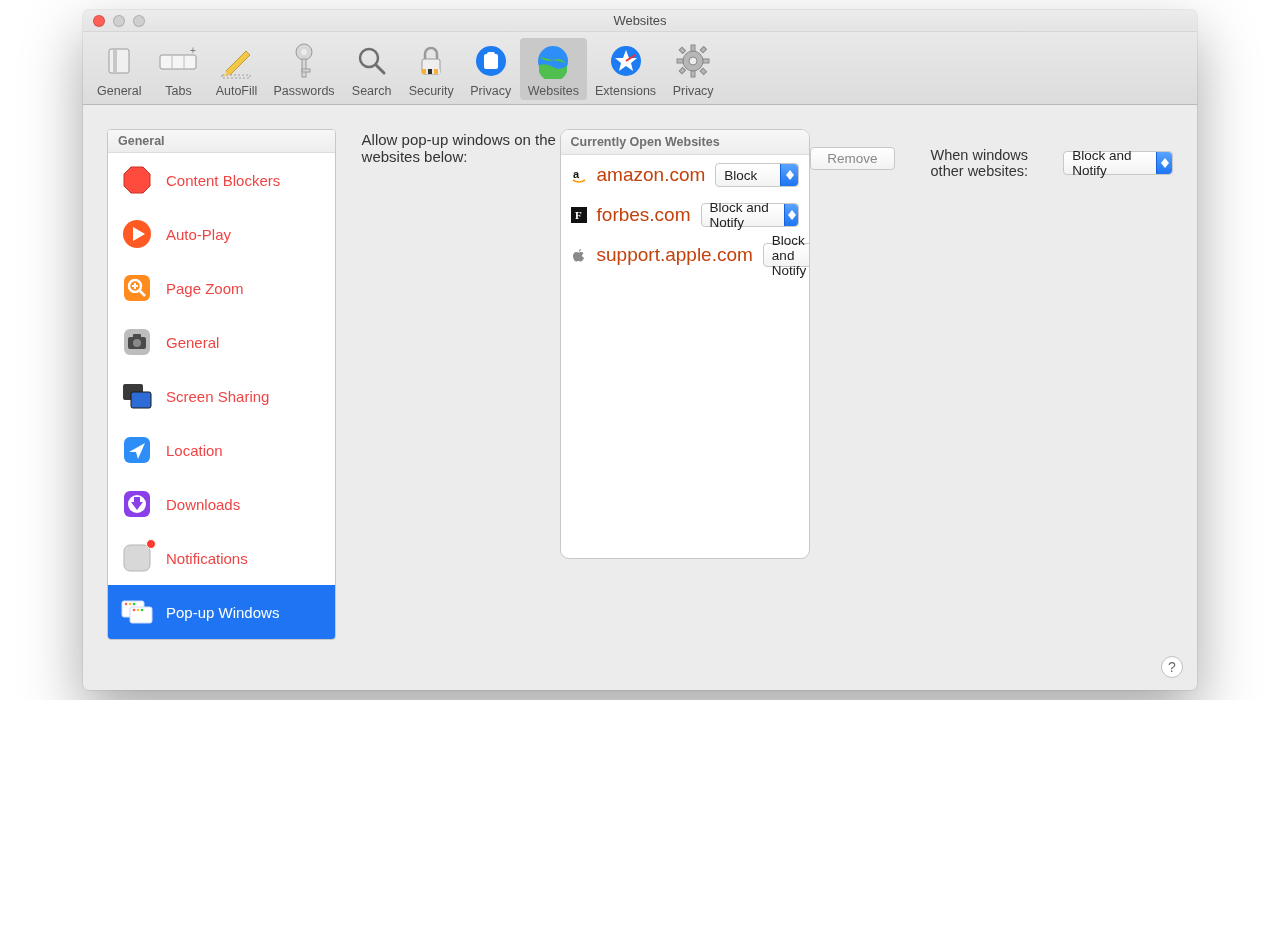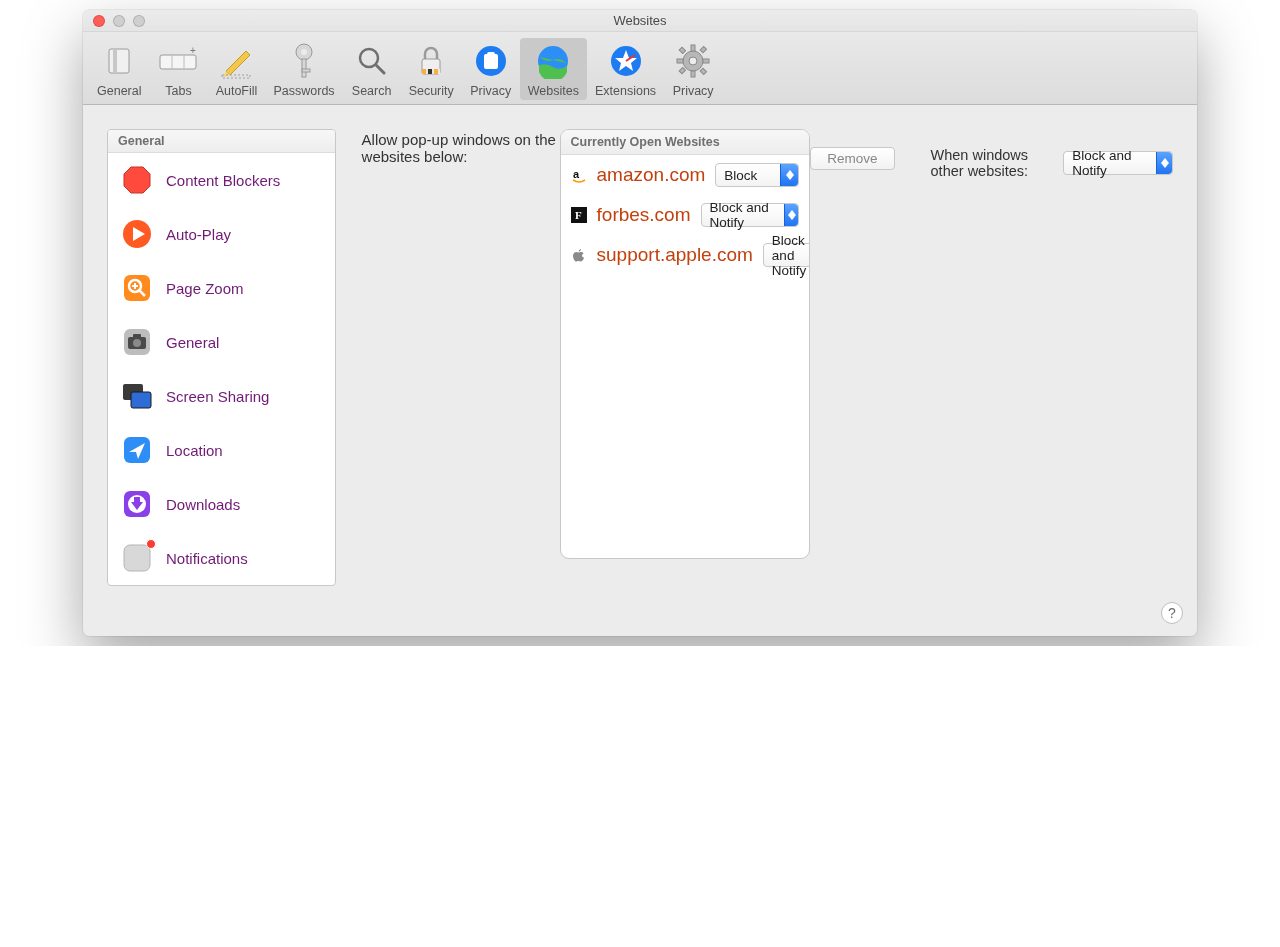--- a/index.html
+++ b/index.html
@@ -78,21 +78,21 @@
     font-weight: 600;
     font-size: 12.5px;
     padding: 4px 10px;
     border-bottom: 1px solid #dcdcdc;
   }
   .sb-list { flex:1; }
   .sb-item {
     display:flex; align-items:center; gap:12px;
     padding: 10px 12px;
     font-size: 15px;
-    color:#701a75;
+    color:#ef4444;
     cursor: default;
   }
   .sb-item .ico { width:34px; height:34px; display:flex; align-items:center; justify-content:center; position:relative; }
   .sb-item.selected { background:#1e74f2; color:#fff; }
   .badge-dot { position:absolute; top:-2px; right:-2px; width:10px; height:10px; border-radius:50%; background:#ff3b30; border:1px solid #fff;}
   
   .main { flex:1; display:flex; }
   .main-title { font-size: 15px; color:#333; margin: 2px 2px 14px 4px; }
   .table-box {
     background:#fff;
@@ -372,20 +372,35 @@
           <span>Downloads</span>
         </div>
         <div class="sb-item">
           <div class="ico">
               <svg width="32" height="32" viewBox="0 0 32 32">
                 <rect x="3" y="3" width="26" height="26" rx="6" fill="#d8d8d8" stroke="#b5b5b5"></rect>
               </svg>
               <span class="badge-dot"></span>
             </div>
           <span>Notifications</span>
+        </div>
+        <div class="sb-item selected">
+          <div class="ico">
+              <svg width="34" height="30" viewBox="0 0 34 30">
+                <rect x="2" y="4" width="22" height="16" rx="2" fill="#fff" stroke="#cfd8ff"></rect>
+                <rect x="10" y="10" width="22" height="16" rx="2" fill="#fff" stroke="#cfd8ff"></rect>
+                <circle cx="6" cy="7" r="1.3" fill="#ff5f57"></circle>
+                <circle cx="10" cy="7" r="1.3" fill="#febc2e"></circle>
+                <circle cx="14" cy="7" r="1.3" fill="#28c840"></circle>
+                <circle cx="14" cy="13" r="1.3" fill="#ff5f57"></circle>
+                <circle cx="18" cy="13" r="1.3" fill="#febc2e"></circle>
+                <circle cx="22" cy="13" r="1.3" fill="#28c840"></circle>
+              </svg>
+            </div>
+          <span>Pop-up Windows</span>
         </div>
       </div>
     </div>
 
     <div class="main">
       <div class="main-title">Allow pop-up windows on the websites below:</div>
 
       <div class="table-box">
         <div class="table-head">Currently Open Websites</div>
         <div class="rows">

